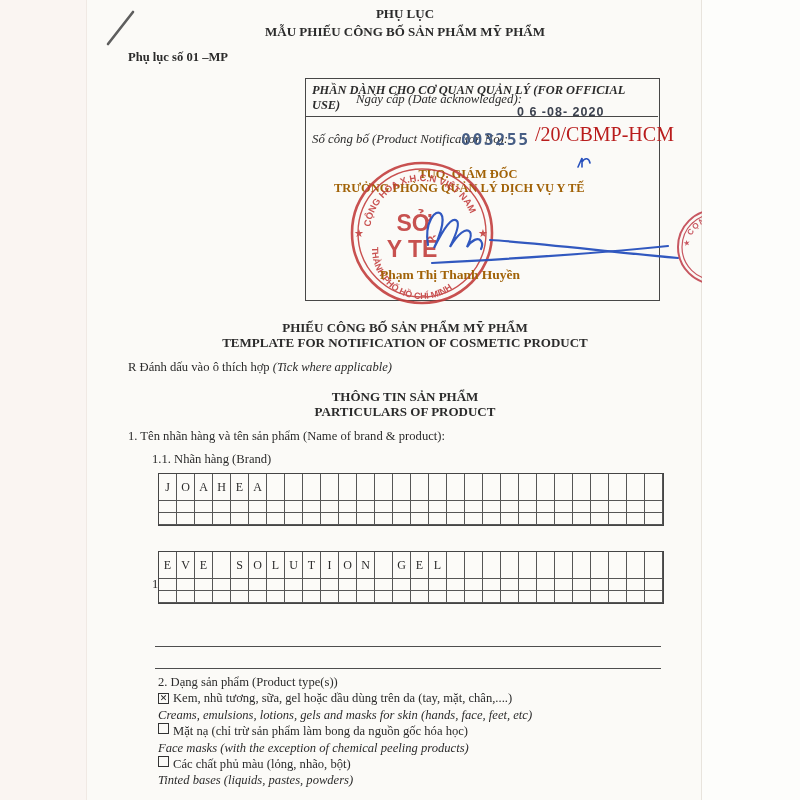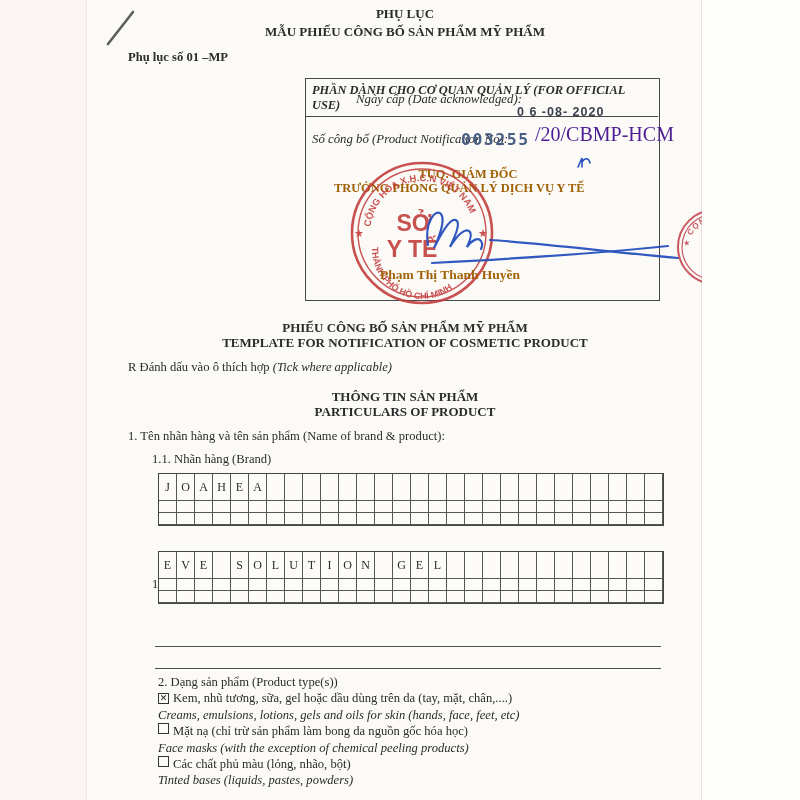--- a/index.html
+++ b/index.html
@@ -17,21 +17,21 @@
   .doc-title{left:100px;width:610px;font-size:13px;font-weight:bold;text-align:center;}
   
   #official-box{left:305px;top:78px;width:353px;height:221px;border:1.5px solid #474747;background:transparent;}
   #official-box .hd{position:absolute;left:0;top:0;width:341px;padding:4px 5px 3px 6px;
        border-bottom:1.5px solid #474747;font-weight:bold;font-style:italic;font-size:12.4px;}
   #official-box .lbl{position:absolute;left:6px;font-style:italic;font-size:12.8px;white-space:nowrap;}
   .date-stamp{position:absolute;left:211px;top:26px;font-family:"Liberation Sans","DejaVu Sans",sans-serif;
        font-size:12.5px;font-weight:bold;letter-spacing:1px;color:#3b414e;white-space:nowrap;}
   .notif-num{position:absolute;left:155px;top:51px;font-family:"DejaVu Sans Mono",monospace;
        font-size:16.5px;font-weight:600;letter-spacing:1.5px;color:#475e85;white-space:nowrap;}
-  .notif-suffix{position:absolute;left:229px;top:44px;font-size:20px;color:#4c1d95;white-space:nowrap;}
+  .notif-suffix{position:absolute;left:229px;top:44px;font-size:20px;color:#b91c1c;white-space:nowrap;}
   .auth1{position:absolute;left:62px;top:88px;width:200px;text-align:center;font-weight:bold;font-size:12.4px;white-space:nowrap;}
   .auth2{position:absolute;left:28px;top:102px;width:300px;text-align:left;font-weight:bold;font-size:12.4px;white-space:nowrap;}
   .signer{left:350px;top:267px;width:200px;text-align:center;font-weight:bold;font-size:13.5px;}
   
   .lettergrid{display:grid;width:504px;height:51px;border:1.5px solid #454545;background:#fcfbf8;}
   .lettergrid .cell{border-right:1px solid #565656;border-bottom:1px solid #565656;
        display:flex;align-items:center;justify-content:center;font-size:12px;overflow:hidden;}
   .blank-line{height:0;border-top:1.5px solid #4e4e4e;width:506px;left:155px;}
   
   #types-block{left:158px;top:674px;width:530px;font-size:12.6px;line-height:16.4px;}
@@ -297,21 +297,21 @@
       <div class="cell"></div>
     </div>
 
   <div class="abs blank-line" style="top:646px;"></div>
   <div class="abs blank-line" style="top:668px;"></div>
 
   <div class="abs" id="types-block">
     <div>2. Dạng sản phẩm (Product type(s))</div>
     <div>
         <div><span class="cb">✕</span>Kem, nhũ tương, sữa, gel hoặc dầu dùng trên da (tay, mặt, chân,....)</div>
-        <div class="i">Creams, emulsions, lotions, gels and oils for skin (hands, face, feet, etc)</div>
+        <div class="i">Creams, emulsions, lotions, gels and masks for skin (hands, face, feet, etc)</div>
         <div><span class="cb"></span>Mặt nạ (chỉ trừ sản phẩm làm bong da nguồn gốc hóa học)</div>
         <div class="i">Face masks (with the exception of chemical peeling products)</div>
         <div><span class="cb"></span>Các chất phủ màu (lỏng, nhão, bột)</div>
         <div class="i">Tinted bases (liquids, pastes, powders)</div>
       </div>
   </div>
 
 </div>
 
 </body></html>

